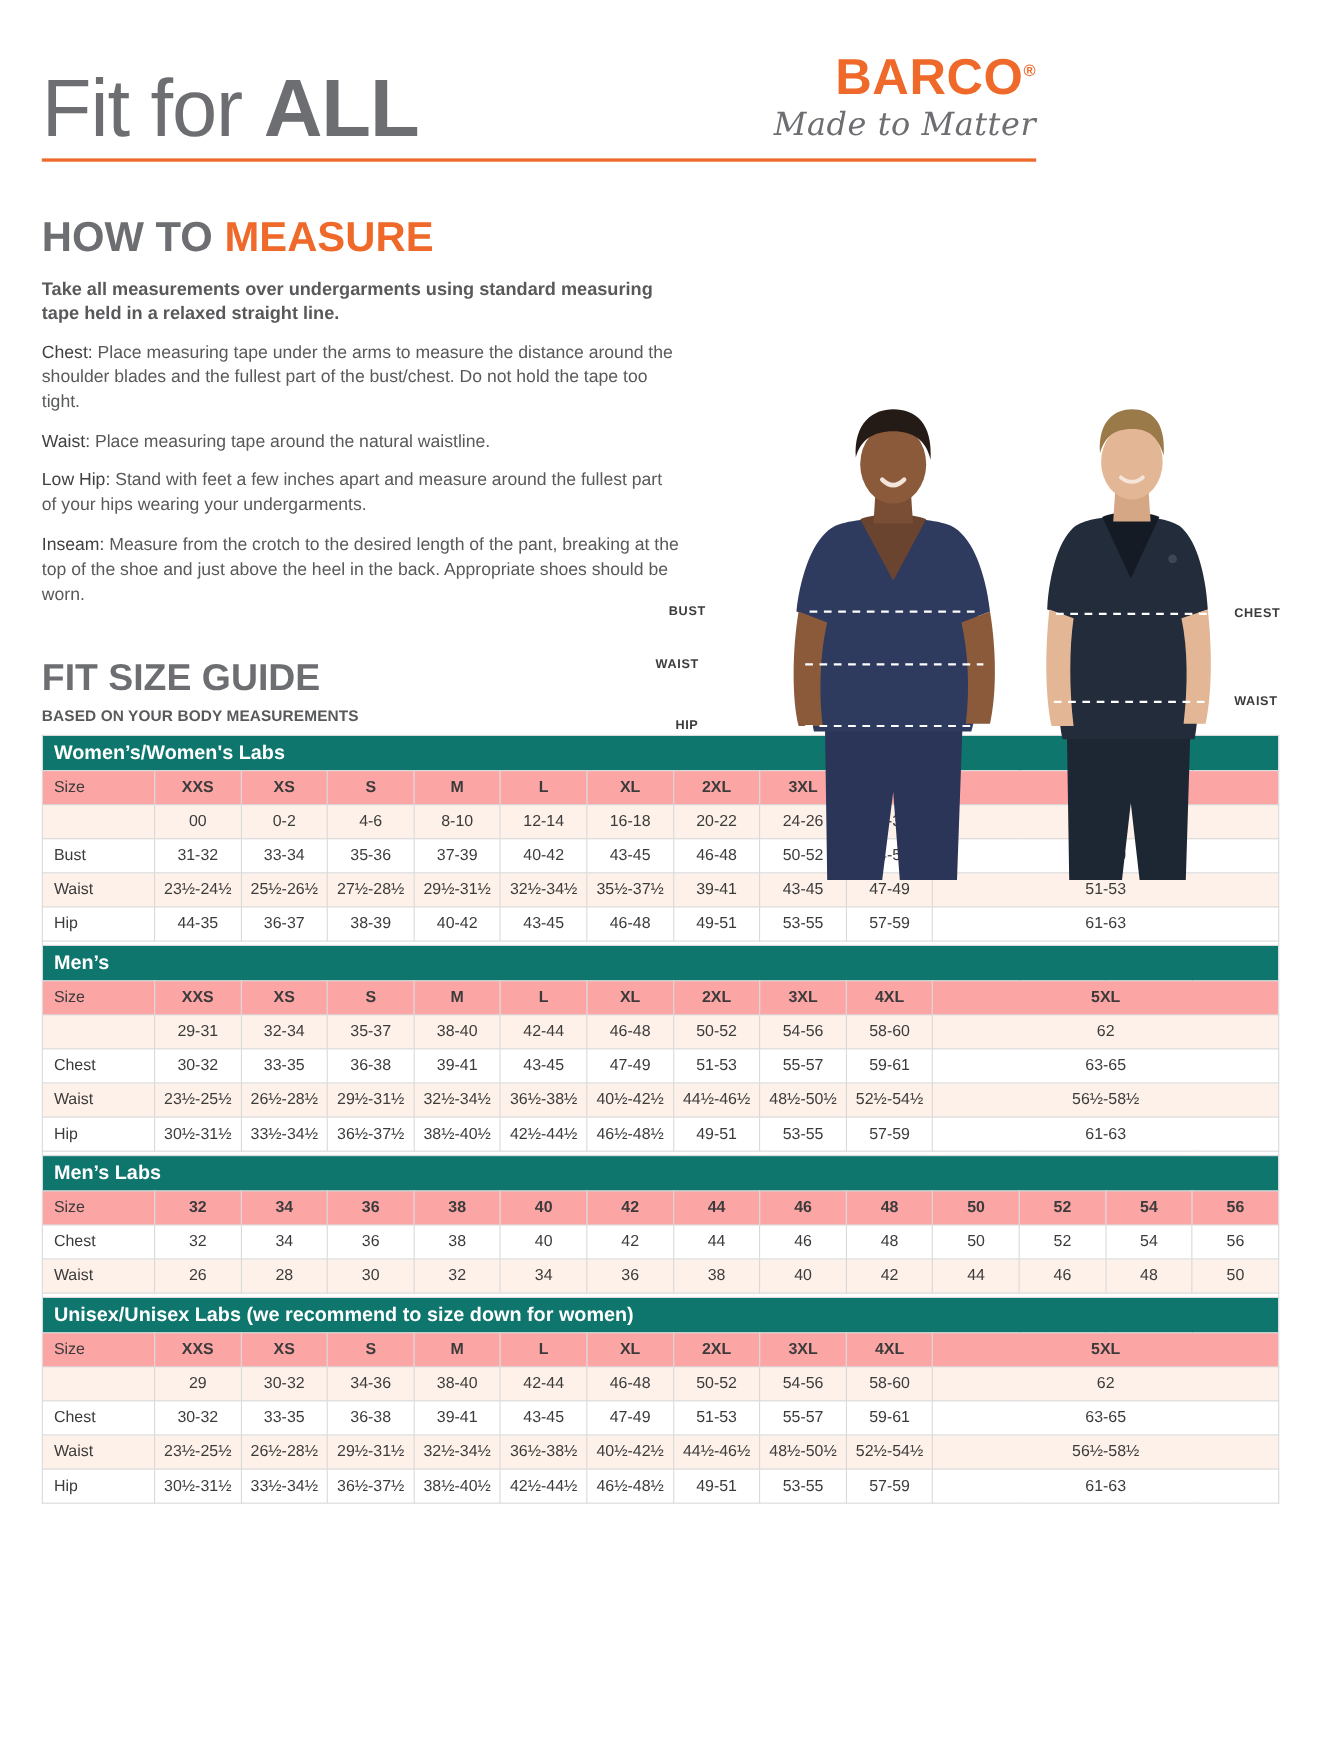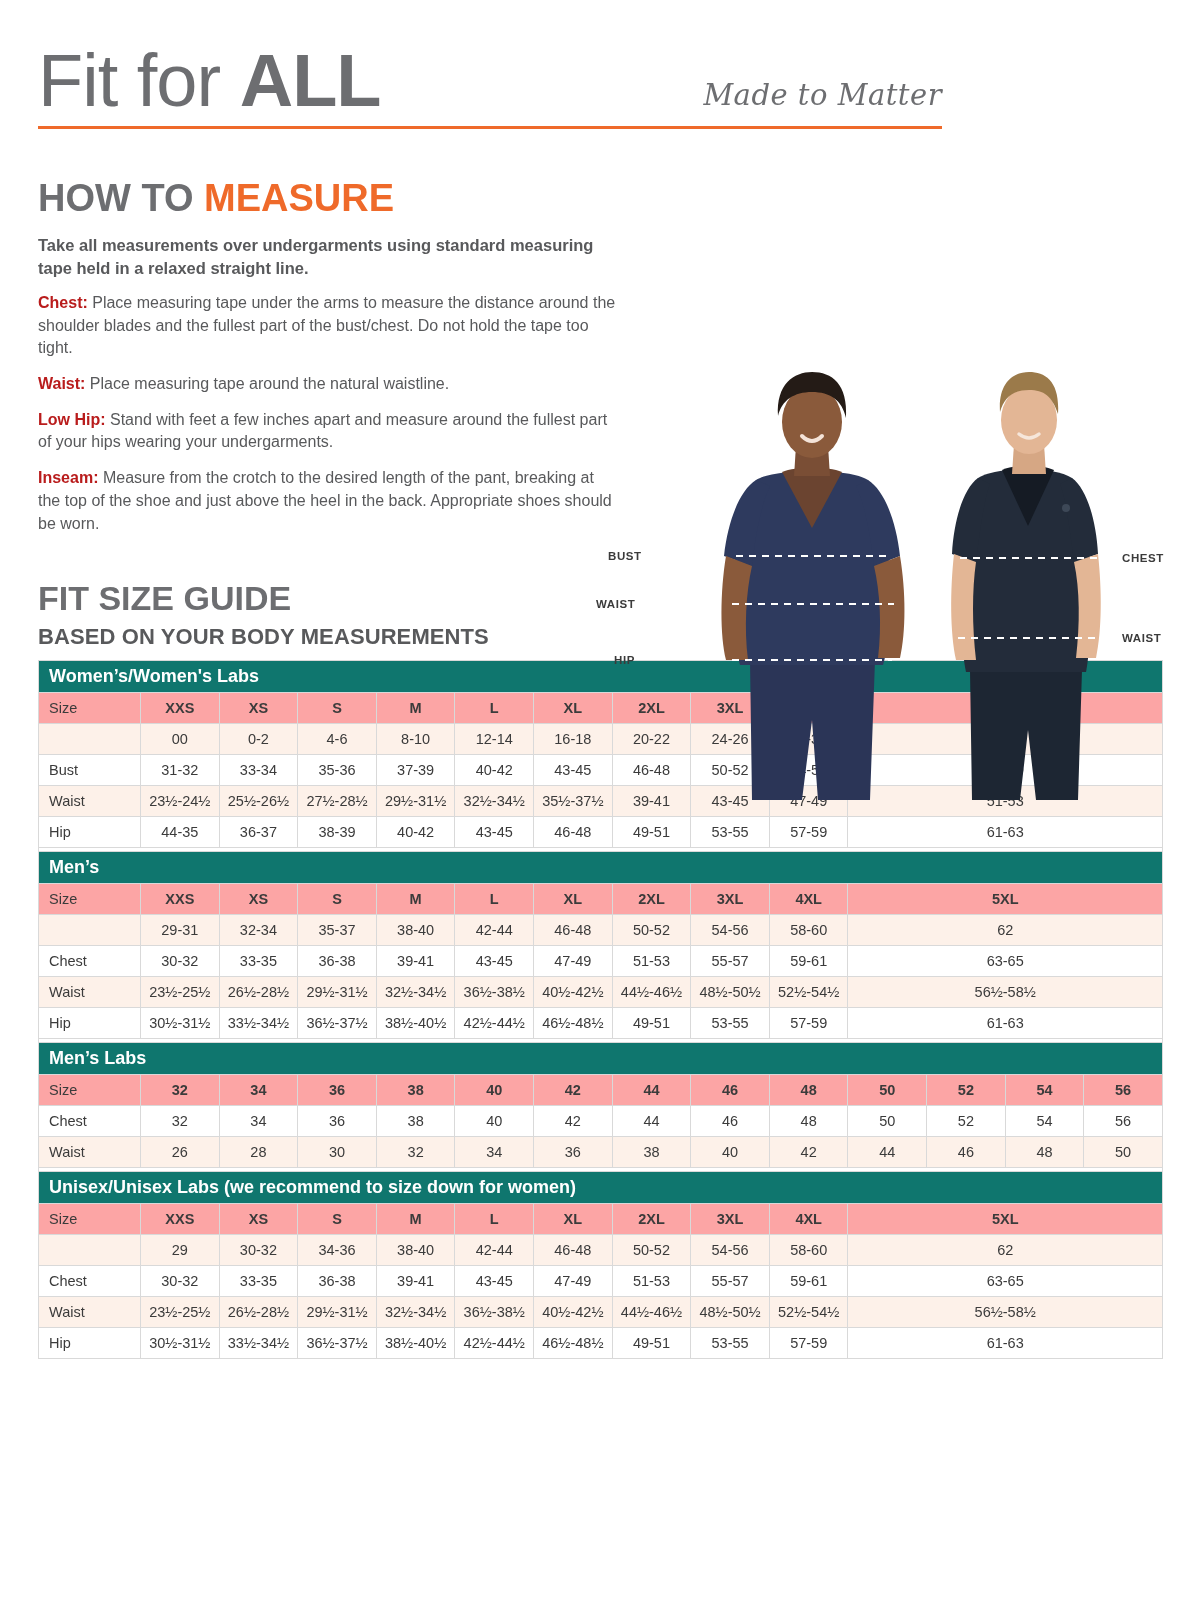--- a/index.html
+++ b/index.html
@@ -62,21 +62,21 @@
     margin-top: 14px;
     max-width: 570px;
   }
   .para {
     font-size: 16px;
     color: #58595b;
     line-height: 1.42;
     margin-top: 13px;
     max-width: 580px;
   }
-  .para .lbl { color: #b91c1c; font-weight: 700; }
+  .para .lbl { color: #404040; font-weight: 400; }
 
   
   .figure-area {
     position: absolute;
     left: 670px;
     top: 360px;
     width: 500px;
     height: 440px;
   }
   .fig-label {
@@ -88,21 +88,21 @@
   }
 
   
   .guide-head {
     font-size: 34px;
     font-weight: 700;
     color: #6d6e71;
     margin-top: 44px;
   }
   .guide-sub {
-    font-size: 22px;
+    font-size: 14px;
     font-weight: 700;
     color: #58595b;
     margin-top: 6px;
     letter-spacing: 0.1px;
   }
 
   table.sizes {
     width: 1124px;
     border-collapse: collapse;
     margin-top: 10px;
@@ -146,20 +146,21 @@
   .spacer-row td { border: none; height: 4px; background: #ffffff; }
 </style>
 </head>
 <body>
 
 <div class="page">
 
   <div class="header">
     <div class="title-main"><span>Fit for </span><b>ALL</b></div>
     <div class="brand">
+      <div class="brand-name"><span>BARCO</span><span class="reg">®</span></div>
       <div class="brand-tag">Made to Matter</div>
     </div>
   </div>
   <div class="rule"></div>
 
   <div class="section-head"><span>HOW TO </span><span class="accent">MEASURE</span></div>
 
   <div class="lead">Take all measurements over undergarments using standard measuring tape held in a relaxed straight line.</div>
 
   <div class="para"><span class="lbl">Chest:</span><span> Place measuring tape under the arms to measure the distance around the shoulder blades and the fullest part of the bust/chest. Do not hold the tape too tight.</span></div>

